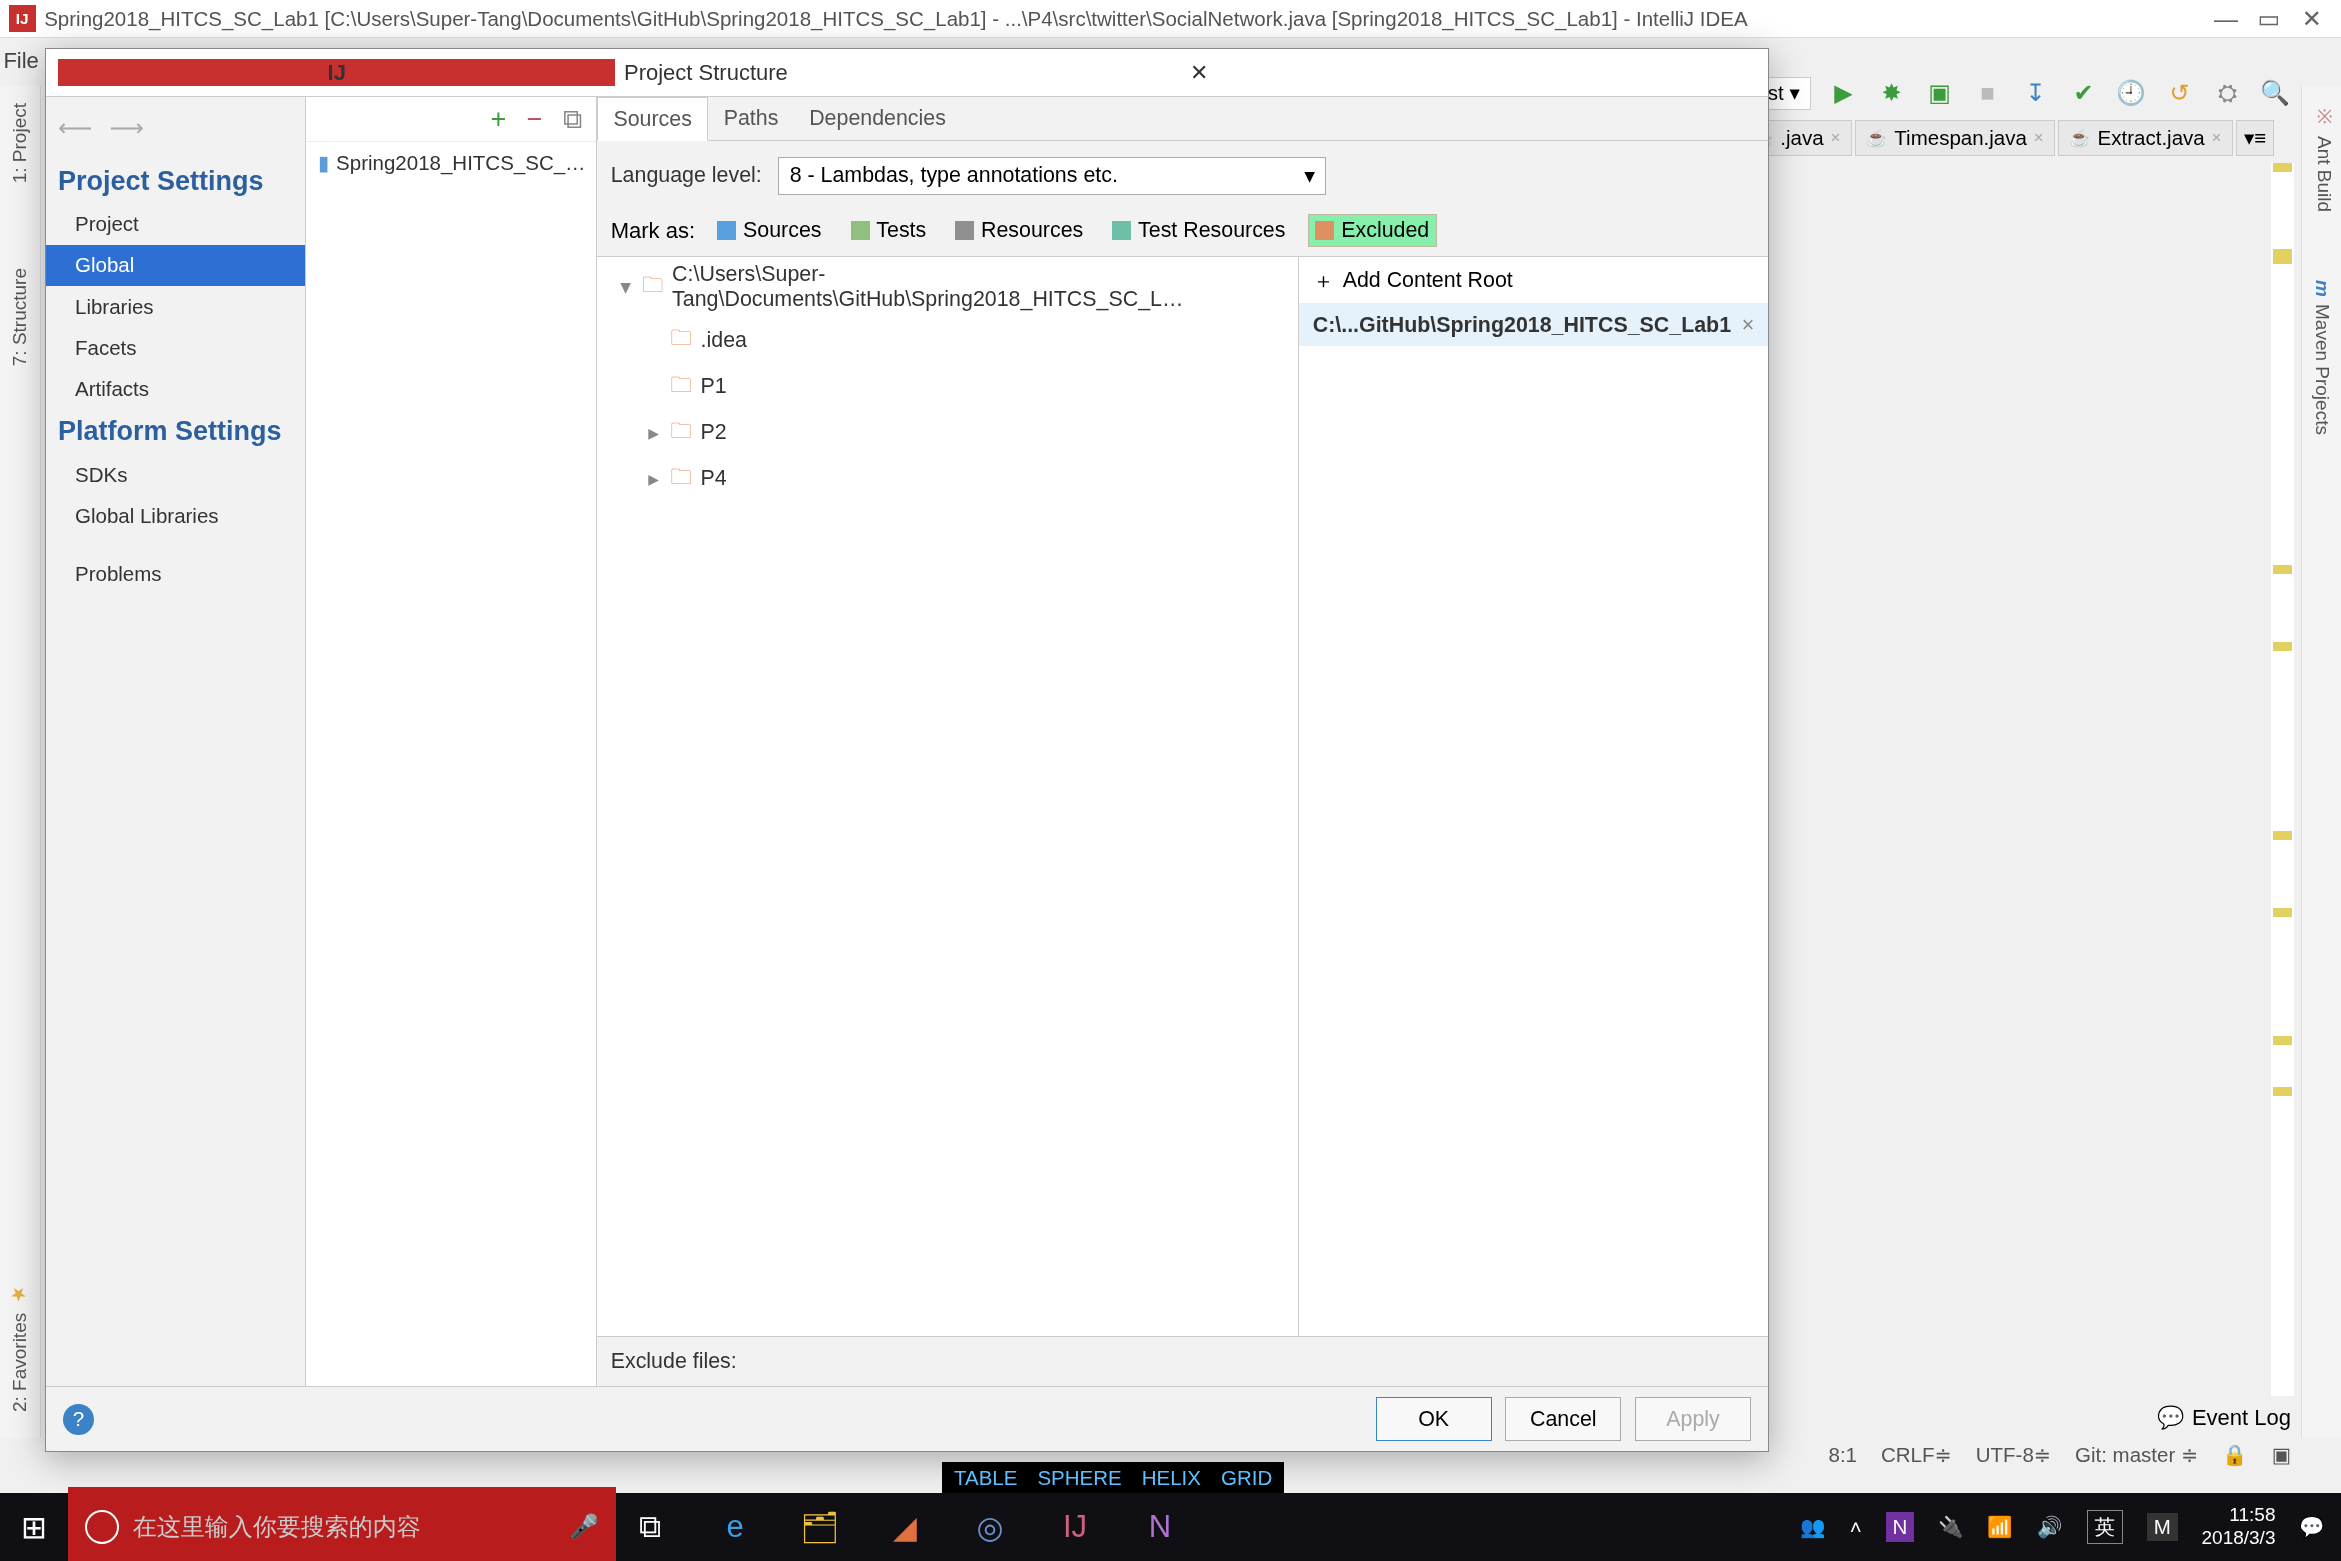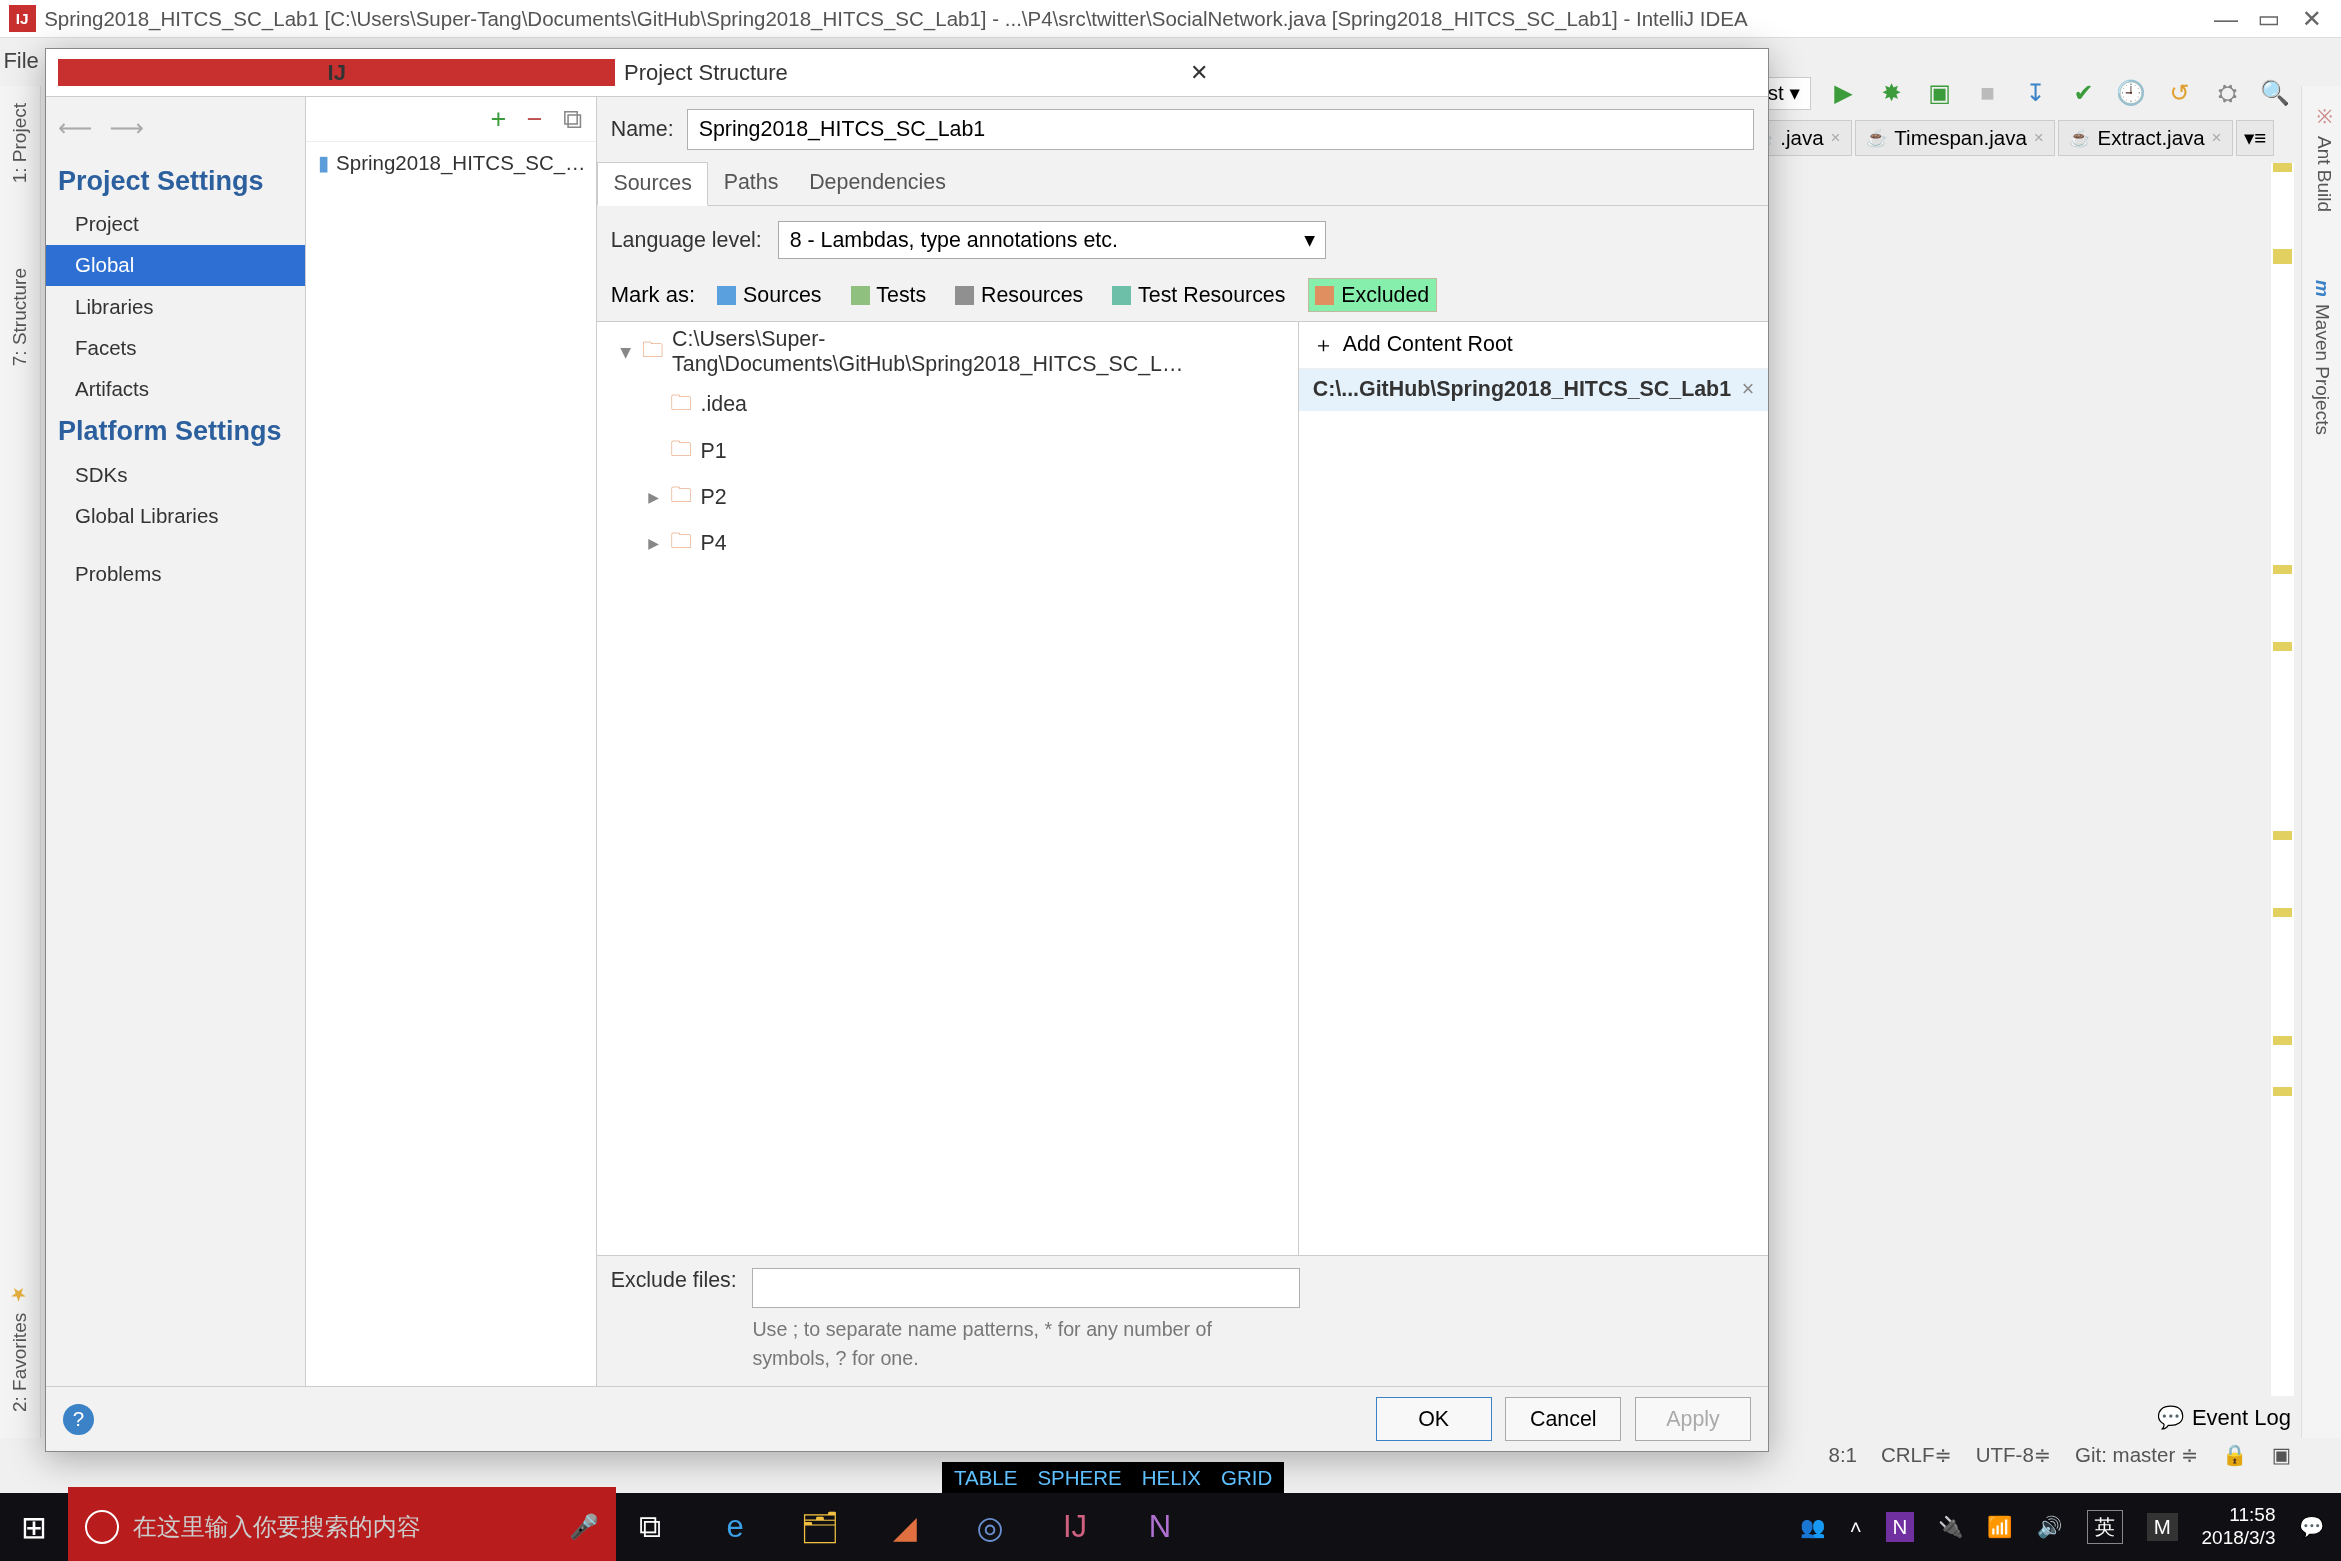--- a/index.html
+++ b/index.html
@@ -232,24 +232,20 @@
         <span class="minus">−</span>
         <span class="copy-ic">⧉</span>
       </div>
       <div class="module-item">
         <span class="folder-blue">▮</span>
         <span>Spring2018_HITCS_SC_…</span>
       </div>
     </div>
 
     <div class="detail">
-      <div class="field-row">
-        <span class="field-label">Name:</span>
-        <input class="field-input" value="Spring2018_HITCS_SC_Lab1" style="">
-      </div>
       <div class="tabs-row">
         <div class="tab active">Sources</div>
         <div class="tab">Paths</div>
         <div class="tab">Dependencies</div>
       </div>
       <div class="lang-row">
         <span class="field-label" style="min-width:154px;">Language level:</span>
         <div class="combo">
           <span>8 - Lambdas, type annotations etc.</span>
           <span>▾</span>
@@ -312,24 +308,20 @@
               <span>Add Content Root</span>
             </div>
           <div class="root-item">
               <span>C:\...GitHub\Spring2018_HITCS_SC_Lab1</span>
               <span class="remx">×</span>
             </div>
         </div>
       </div>
       <div class="exclude-row">
         <span class="field-label" style="min-width:128px;">Exclude files:</span>
-        <div style="display:flex;flex-direction:column;gap:6.8px;">
-          <input class="field-input" style="width: 548px;">
-          <span class="exclude-hint">Use ; to separate name patterns, * for any number of symbols, ? for one.</span>
-        </div>
       </div>
     </div>
   </div>
 
   <div class="dlg-footer">
     <span class="help-ic">?</span>
     <span class="spacer"></span>
     <button class="dlg-btn primary">OK</button>
     <button class="dlg-btn">Cancel</button>
     <button class="dlg-btn disabled">Apply</button>

